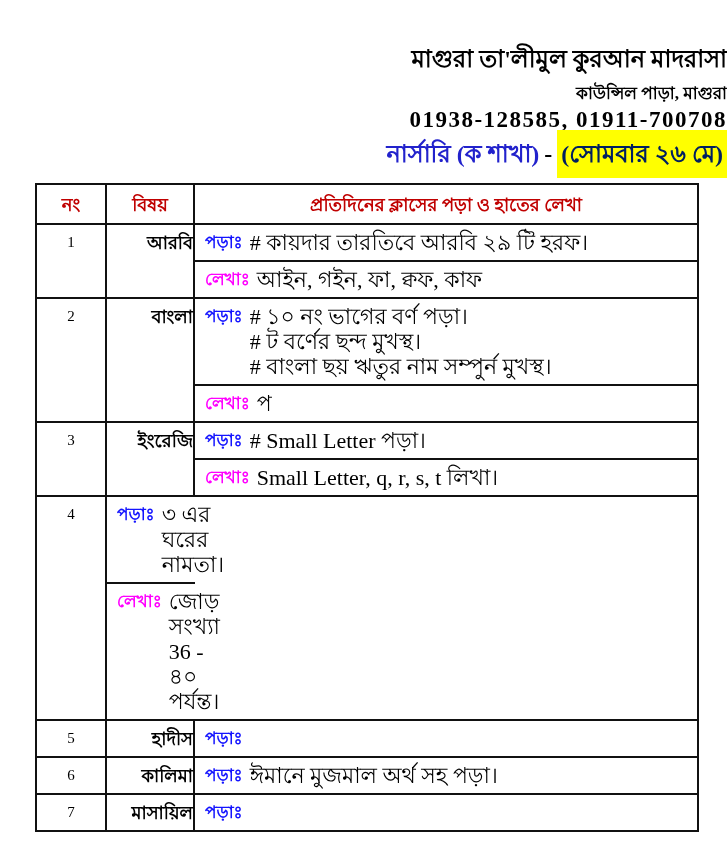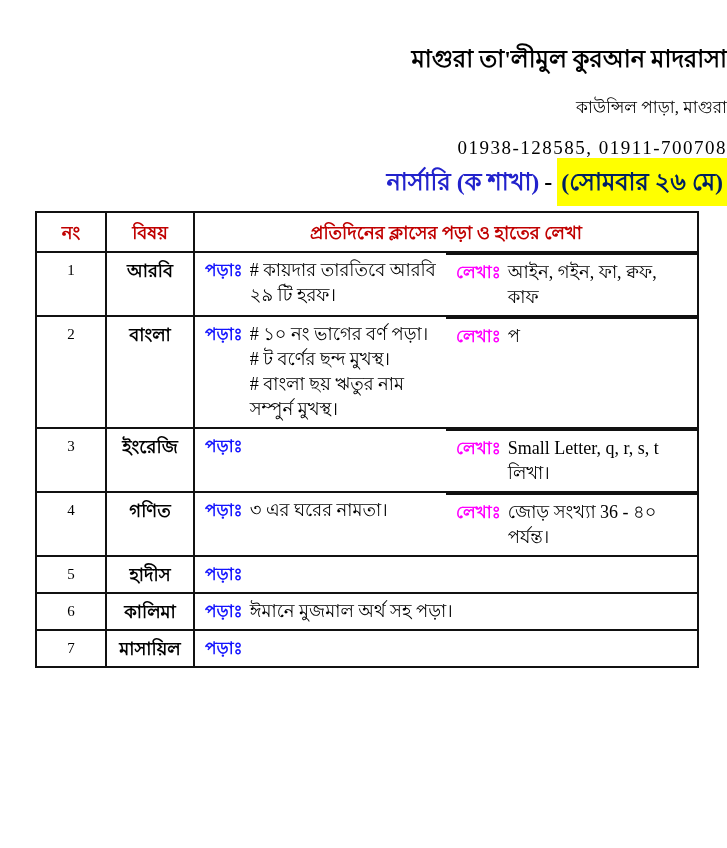--- a/index.html
+++ b/index.html
@@ -12,50 +12,50 @@
     --border-black:#111111;
   }
   *{box-sizing:border-box;}
   html,body{margin:0;padding:0;}
   body{
     width:727px;height:848px;overflow:hidden;background:#ffffff;color:#000;
     font-family:"Liberation Serif","DejaVu Serif",serif;
   }
   .doc-header{text-align:right;padding-top:44px;}
   .title{font-size:24px;font-weight:bold;line-height:30px;}
-  .address{font-size:17px;font-weight:normal;margin-top:24px;line-height:20px;}
-  .phones{font-size:19px;font-weight:normal;letter-spacing:1.5px;margin-top:19px;line-height:22px;}
+  .address{font-size:17px;font-weight:bold;margin-top:10px;line-height:20px;}
+  .phones{font-size:23px;font-weight:bold;letter-spacing:1.5px;margin-top:5px;line-height:22px;}
   .class-line{font-size:24px;font-weight:bold;margin-top:7px;line-height:32px;}
   .class-name{color:var(--class-blue);}
   .class-sep{color:#000;margin:0 5px;}
   .date-highlight{background:var(--highlight-bg);color:var(--highlight-text);padding:11px 4px;}
 
   .schedule{margin:13px 28px 0 35px;border:2px solid var(--border-black);}
   .thead,.trow{display:grid;grid-template-columns:70px 88px 1fr;}
   .thead{color:var(--header-red);font-weight:bold;}
   .thead .hcell{padding:9px 2px 7px;text-align:center;font-size:18px;line-height:22px;}
   .hcell-no,.hcell-subject{border-right:2px solid var(--border-black);}
   .trow{border-top:2px solid var(--border-black);}
   .cell{min-height:34px;}
   .cell-no{
     text-align:center;padding-top:8px;font-size:15px;line-height:18px;
     border-right:2px solid var(--border-black);
   }
   .cell-subject{
-    text-align:center;padding-top:6px;font-weight:bold;font-size:18px;line-height:24px;
+    text-align:right;padding-top:6px;font-weight:bold;font-size:18px;line-height:24px;
     border-right:2px solid var(--border-black);
   }
-  .cell-content{display:flex;flex-direction:row;}
+  .cell-content{display:flex;flex-direction:column;}
   .section{display:flex;align-items:flex-start;padding:5px 10px;flex:1;}
   .section + .section{border-top:2px solid var(--border-black);}
   .sec-label{font-weight:bold;font-size:17px;line-height:25px;margin-right:7px;white-space:nowrap;}
   .sec-label.pora{color:var(--pora-blue);}
   .sec-label.lekha{color:var(--lekha-magenta);}
   .sec-lines{flex:1;}
-  .line{font-size:18px;line-height:25px;}
+  .line{font-size:22px;line-height:25px;}
 </style>
 </head>
 <body>
 
 <div class="doc-header">
   <div class="title">মাগুরা তা'লীমুল কুরআন মাদরাসা</div>
   <div class="address">কাউন্সিল পাড়া, মাগুরা</div>
   <div class="phones">01938-128585, 01911-700708</div>
   <div class="class-line">
     <span class="class-name">নার্সারি (ক শাখা)</span><span class="class-sep">-</span><span class="date-highlight">(সোমবার ২৬ মে)</span>
@@ -111,35 +111,35 @@
 </div>
   </div>
 
   <div class="trow">
     <div class="cell cell-no">3</div>
     <div class="cell cell-subject">ইংরেজি</div>
     <div class="cell cell-content">
   <div class="section">
     <span class="sec-label pora">পড়াঃ</span>
     <div class="sec-lines">
+              <div class="line"># Small  Letter পড়া।</div>
             </div>
   </div>
 
   <div class="section">
     <span class="sec-label lekha">লেখাঃ</span>
     <div class="sec-lines">
               <div class="line">Small  Letter, q, r, s, t লিখা।</div>
             </div>
   </div>
 </div>
   </div>
 
   <div class="trow">
     <div class="cell cell-no">4</div>
-    <div class="cell cell-subject">গণিত</div>
     <div class="cell cell-content">
   <div class="section">
     <span class="sec-label pora">পড়াঃ</span>
     <div class="sec-lines">
               <div class="line">৩ এর ঘরের নামতা।</div>
             </div>
   </div>
 
   <div class="section">
     <span class="sec-label lekha">লেখাঃ</span>

